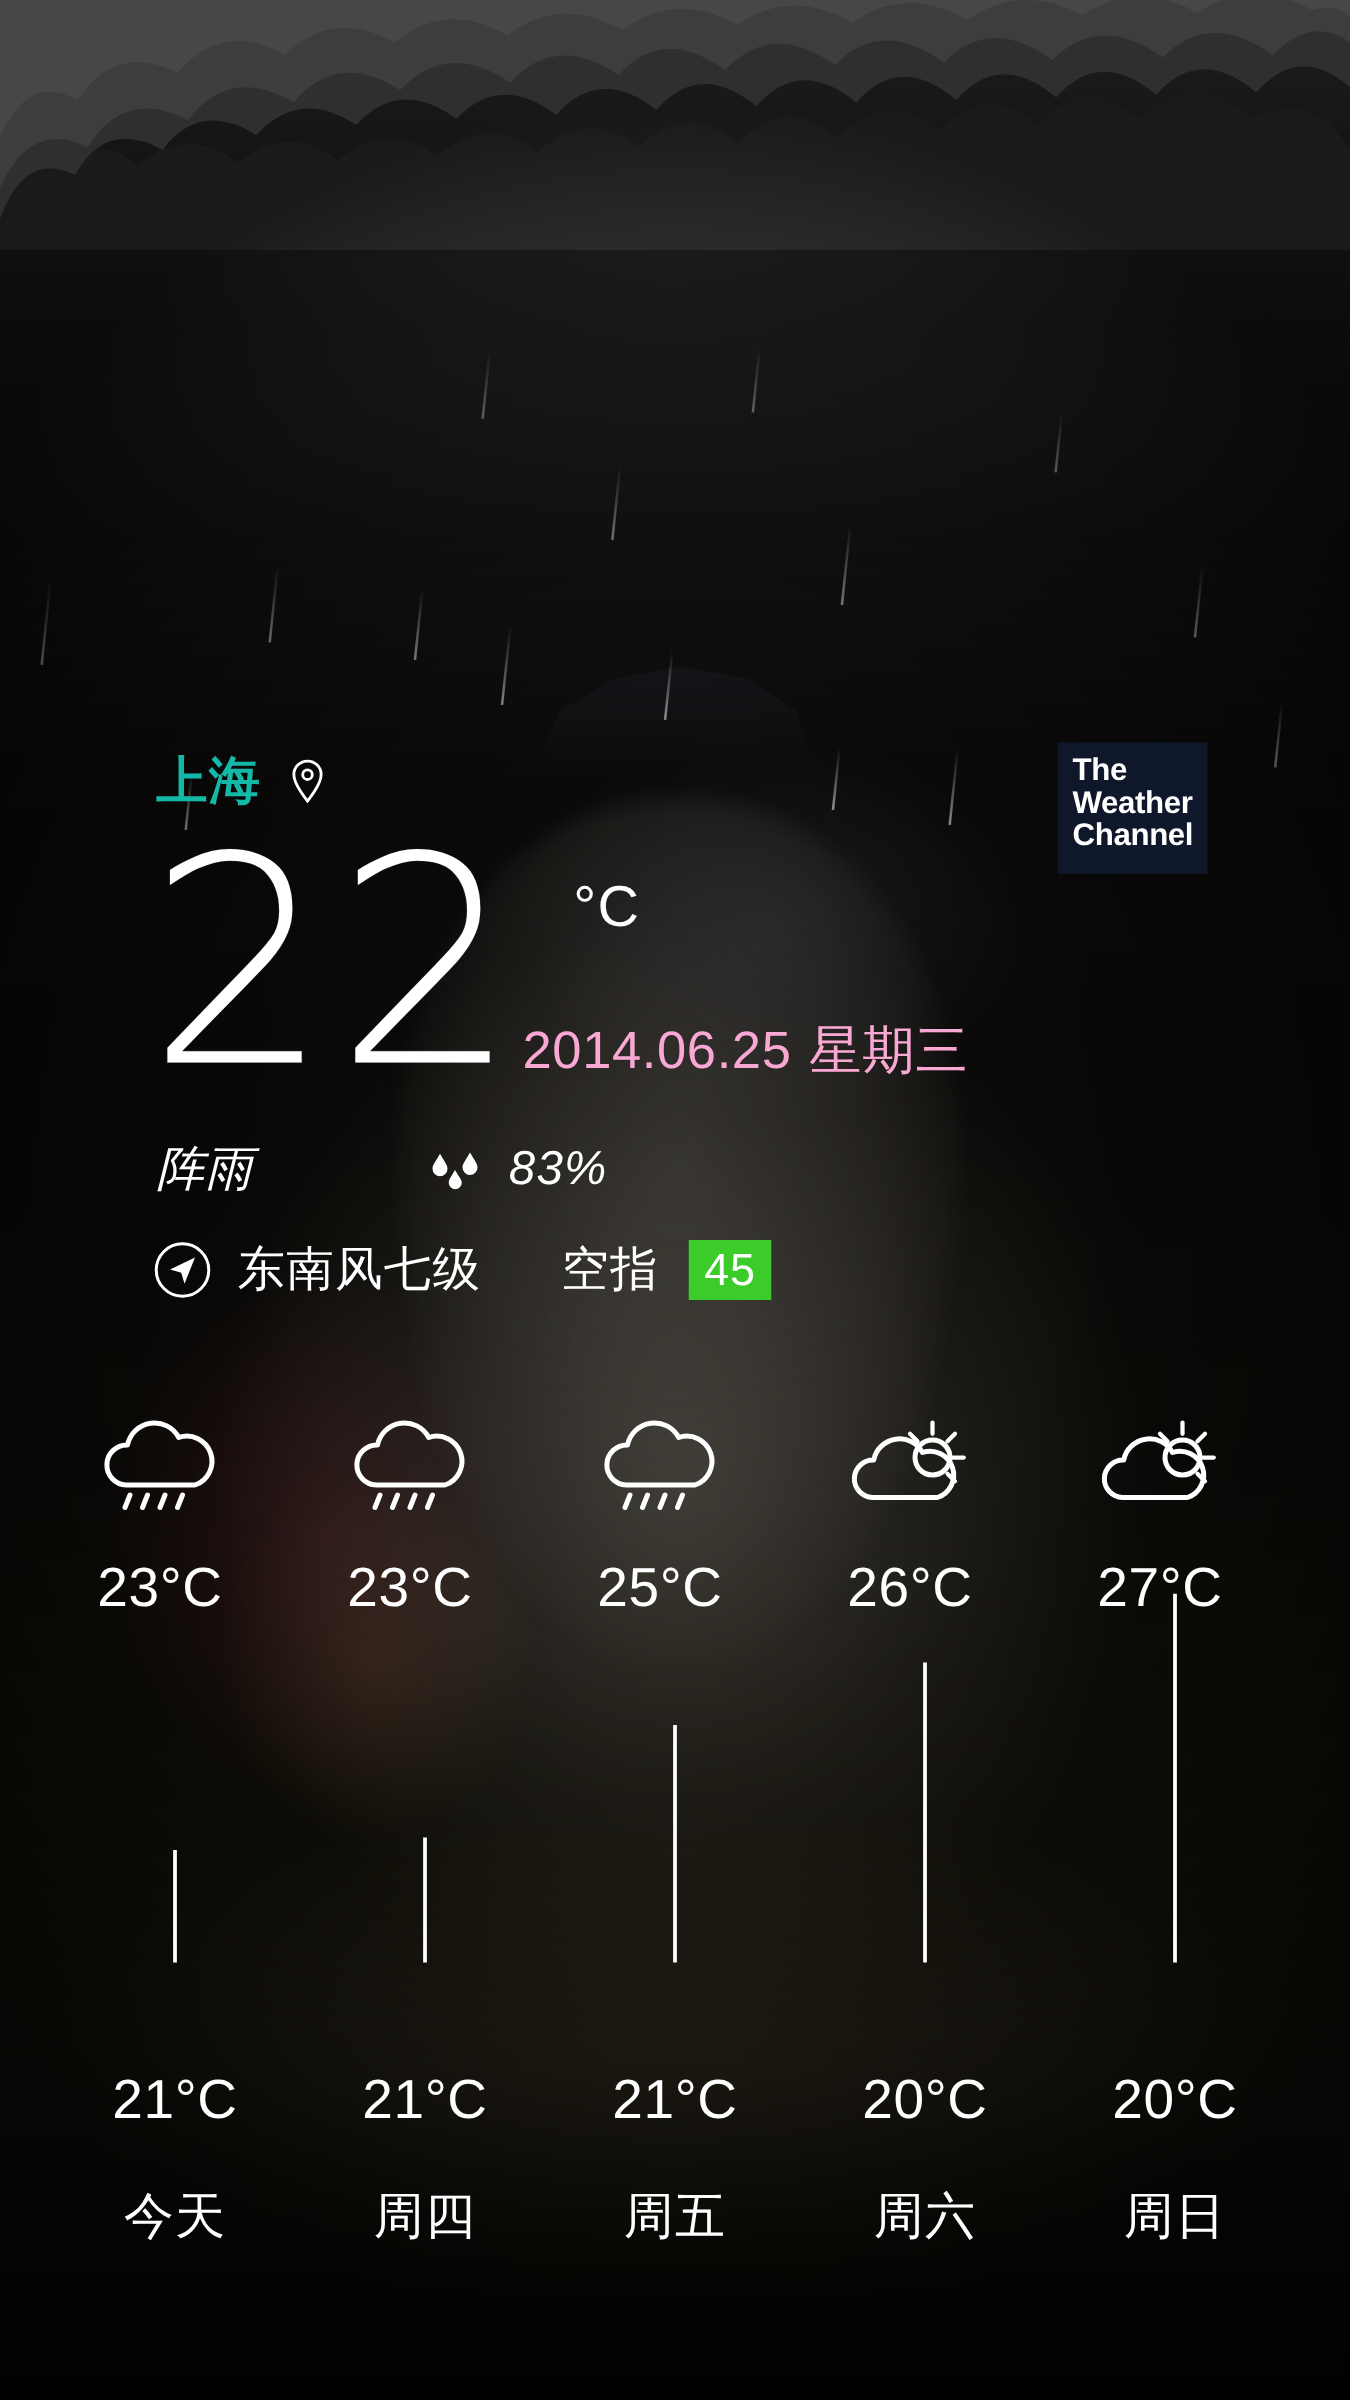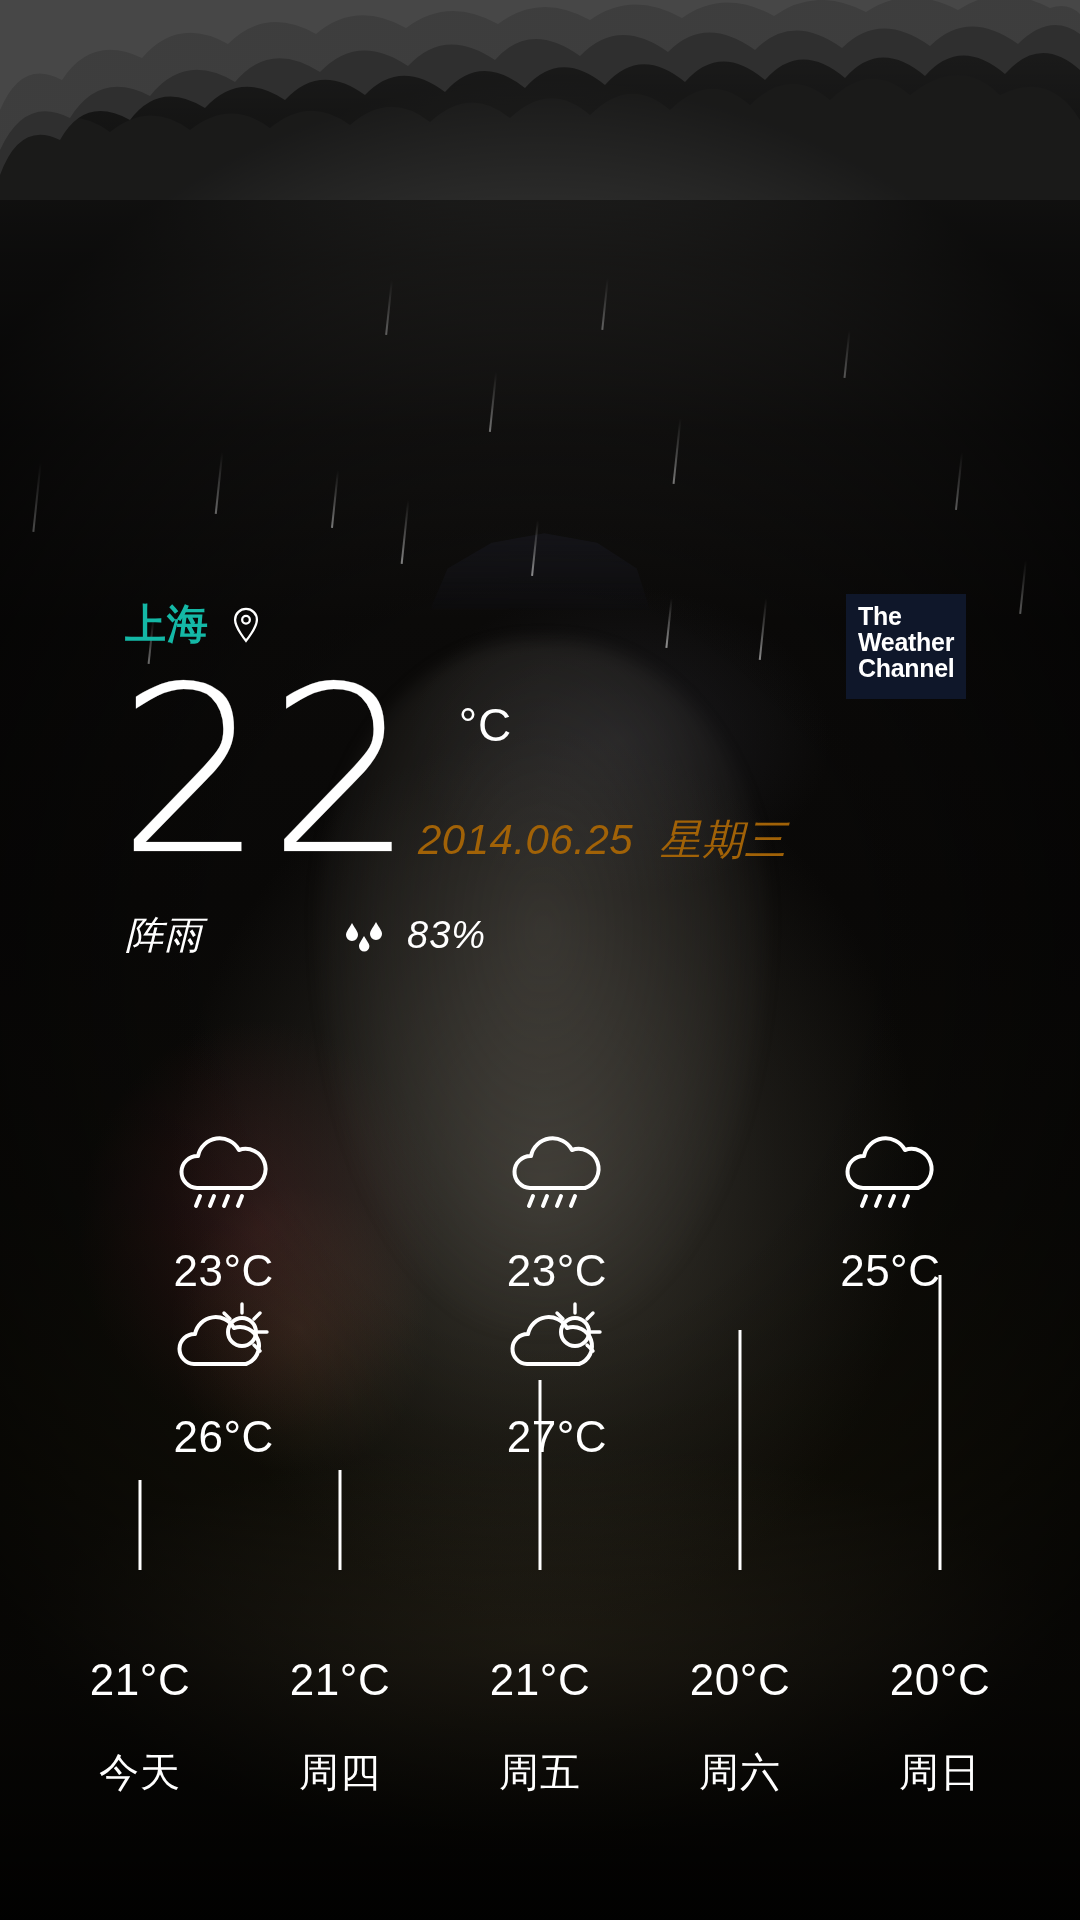--- a/index.html
+++ b/index.html
@@ -85,22 +85,22 @@
     -webkit-text-stroke:0.4px rgba(255,255,255,0.35);
   }
   .temp-unit {
     font-size:46px; color:#ffffff; font-weight:400;
     margin-left:40px; margin-top:36px; letter-spacing:1px;
   }
 
   
   .date-row {
     position:absolute; left:418px; top:812px;
-    display:flex; align-items:baseline; gap:26px;
-    font-size:42px; color:#a16207; font-weight:400; letter-spacing:0.5px;font-style:italic;
+    display:flex; align-items:baseline; gap:14px;
+    font-size:42px; color:#f9a8d4; font-weight:400; letter-spacing:0.5px;
   }
 
   
   .cond-row {
     position:absolute; left:125px; top:910px;
     display:flex; align-items:center;
     font-size:38px; color:#ffffff; letter-spacing:1px;font-style:italic;
   }
   .cond-text { min-width:160px; }
   .humidity-group { display:flex; align-items:center; gap:20px; margin-left:58px; }
@@ -117,22 +117,22 @@
   .aqi-label { margin-right:24px; }
   .aqi-badge {
     display:inline-flex; align-items:center; justify-content:center;
     min-width:66px; height:48px; padding:0 12px;
     background:#3ccc2a; color:#ffffff;
     font-size:36px; font-weight:400; letter-spacing:0.5px;
   }
 
   
   .forecast {
-    position:absolute; left:57px; top:1130px; width:1000px;
-    display:grid; grid-template-columns:repeat(3, 1fr);
+    position:absolute; left:28px; top:1130px; width:1000px;
+    display:grid; grid-template-columns:repeat(5, 1fr);
   }
   .fc-col { display:flex; flex-direction:column; align-items:center; }
   .fc-icon { width:112px; height:86px; display:block; }
   .fc-high {
     margin-top:30px; font-size:44px; color:#ffffff;
     font-weight:400; letter-spacing:0.5px;
   }
 
   
   .bars {
@@ -242,20 +242,31 @@
           <svg class="humidity-icon" viewBox="0 0 44 34" xmlns="http://www.w3.org/2000/svg">
             <path d="M9 4 C5 11 3 13 3 16 a6 6 0 0 0 12 0 C15 13 13 11 9 4 z" fill="#ffffff"></path>
             <path d="M33 3 C29 10 27 12 27 15 a6 6 0 0 0 12 0 C39 12 37 10 33 3 z" fill="#ffffff"></path>
             <path d="M21 17 C17.5 23 16 24.7 16 27.2 a5.2 5.2 0 0 0 10.4 0 C26.4 24.7 24.5 23 21 17 z" fill="#ffffff"></path>
           </svg>
         </span>
         <span>83%</span>
       </span>
     </div>
 
+    <div class="wind-row">
+      <span>
+        <svg class="wind-icon" viewBox="0 0 48 48" xmlns="http://www.w3.org/2000/svg">
+          <circle cx="24" cy="24" r="21" fill="none" stroke="#ffffff" stroke-width="2.4"></circle>
+          <path d="M34 14 L14 23.5 L23 26.2 L25.6 35 Z" fill="#ffffff"></path>
+        </svg>
+      </span>
+      <span class="wind-text">东南风七级</span>
+      <span class="aqi-label">空指</span>
+      <span class="aqi-badge" style="background: rgb(60, 204, 42);">45</span>
+    </div>
 
     <div class="forecast">
       <div class="fc-col">
         <span>
           <svg class="fc-icon" viewBox="0 0 112 86" xmlns="http://www.w3.org/2000/svg">
             <path d="M29 58 a16 16 0 0 1 1-32 a22 22 0 0 1 41-6 a17 17 0 0 1 13 38 z" fill="none" stroke="#ffffff" stroke-width="4" stroke-linejoin="round"></path>
             <g stroke="#ffffff" stroke-width="4" stroke-linecap="round">
               <line x1="32" y1="66" x2="28" y2="76"></line>
               <line x1="46" y1="66" x2="42" y2="76"></line>
               <line x1="60" y1="66" x2="56" y2="76"></line>

